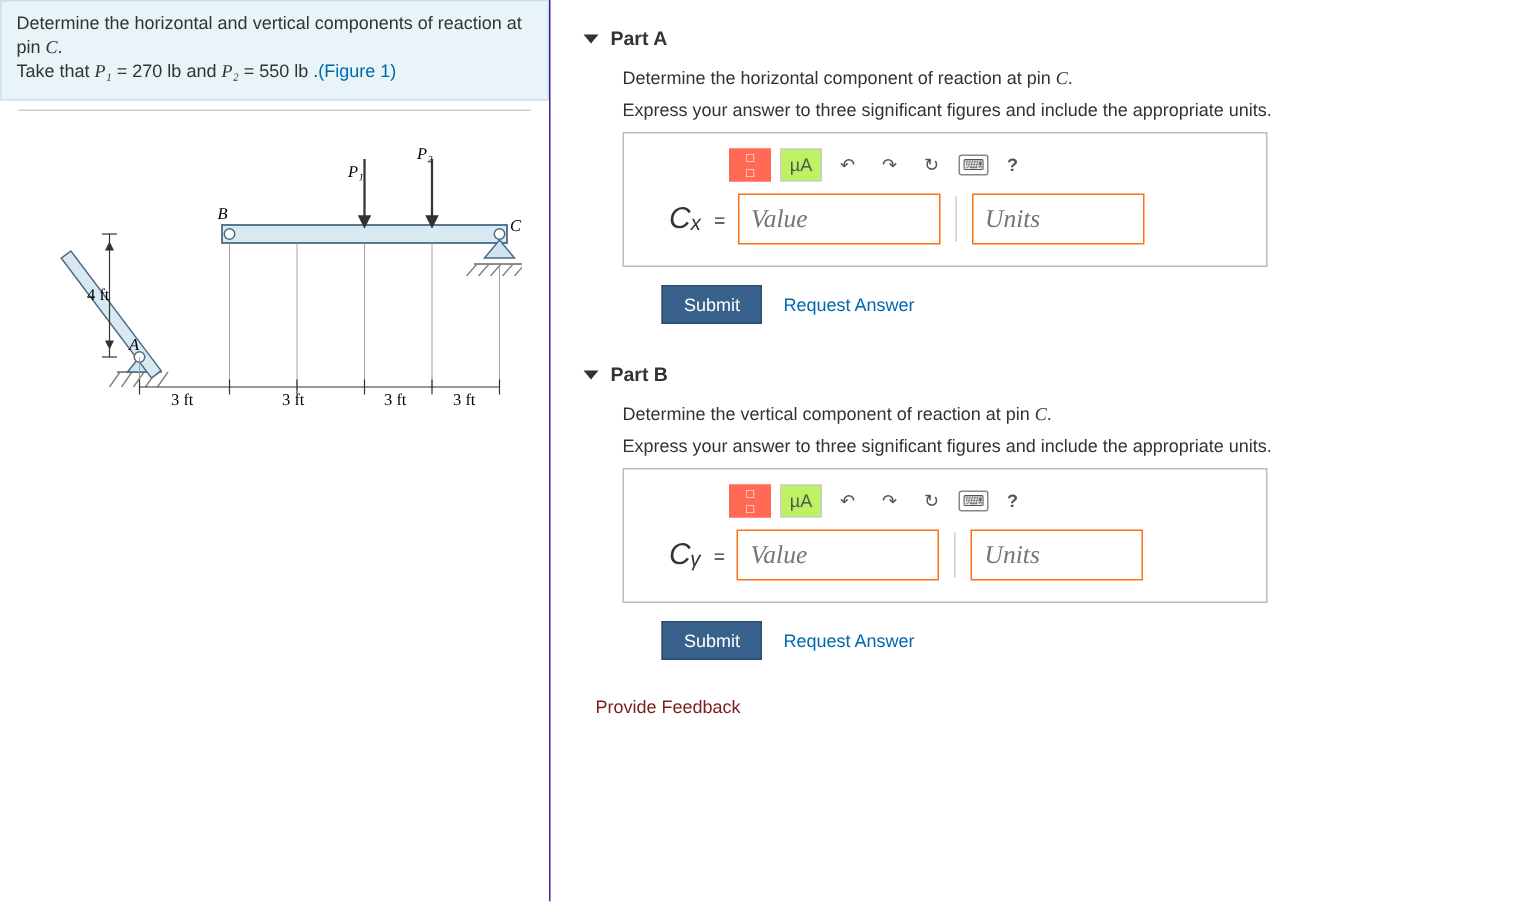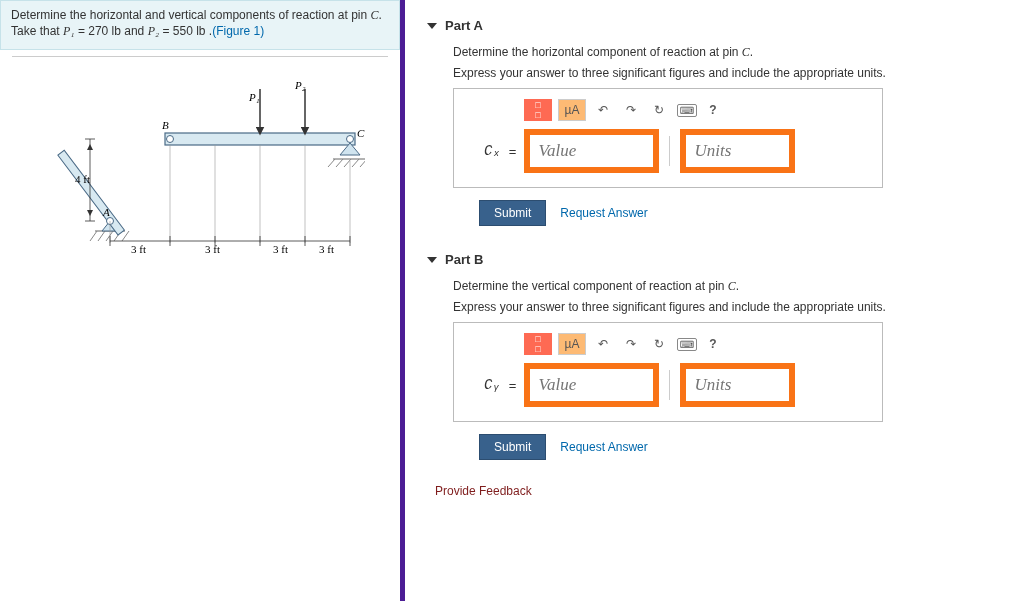--- a/index.html
+++ b/index.html
@@ -1,45 +1,45 @@
 <!DOCTYPE html>
 <html><head>
 <meta charset="utf-8">
 <style>
   * { box-sizing: border-box; margin: 0; padding: 0; }
   body { font-family: Arial, Helvetica, sans-serif; font-size: 12px; color: #333; background: #fff; }
   .wrap { display: flex; width: 1024px; height: 601px; }
-  .left { width: 405px; border-right: 5px solid #4c1d95; padding: 0; }
+  .left { width: 367px; border-right: 1px solid #4c1d95; padding: 0; }
   .right { flex: 1; padding: 6px 18px 0 22px; }
   .prompt-box { background: #e8f4f7; border: 1px solid #c6e2e9; padding: 6px 10px 10px 10px; font-size: 12px; line-height: 1.35; }
   .fig-link { color: #0068ac; text-decoration: none; }
   .fig-hdr { display: flex; align-items: center; justify-content: space-between; padding: 0 12px; margin-top: 300px; }
   .fig-title { font-size: 14px; font-weight: bold; color: #444; }
   .pager { display: flex; align-items: center; gap: 6px; color: #555; font-size: 11px; }
   .pg-btn { width: 16px; height: 16px; border: 1px solid #ccc; border-radius: 50%; background: #fff; display: flex; align-items: center; justify-content: center; font-size: 10px; color: #888; cursor: pointer; }
   .hr { border-top: 1px solid #ccc; margin: 6px 12px 0 12px; }
   .fig-area { padding: 14px 0 0 0; display: flex; justify-content: center; }
   .part-hdr { display: flex; align-items: center; gap: 8px; margin: 12px 0 4px 0; }
   .caret { width: 0; height: 0; border-left: 5px solid transparent; border-right: 5px solid transparent; border-top: 6px solid #333; }
   .part-title { font-weight: bold; font-size: 13px; }
   .part-body { padding: 8px 0 4px 26px; }
   .line1 { margin-bottom: 6px; }
   .bold { font-weight: normal; }
   .ans-box { border: 1px solid #bbb; padding: 10px 12px 14px 12px; width: 430px; margin-top: 8px; }
   .toolbar { display: flex; gap: 6px; align-items: center; margin-left: 58px; margin-bottom: 8px; }
   .tb-btn { width: 28px; height: 22px; border: 1px solid #ccc; background: #f5f5f5; display: flex; align-items: center; justify-content: center; font-size: 12px; color: #555; cursor: pointer; }
   .tb-btn.templates { background: #fe6a53; color:#fff; border-color:#fe6a53; font-size:9px; font-weight:bold; }
-  .tb-btn.symb { background:#fdba74; }
+  .tb-btn.symb { background:#bef264; }
   .tb-btn.plain { border: none; background: none; width: 22px; }
   .tb-btn.ques { width:18px; border:none; background:none; font-weight:bold; }
   .kb-icon { font-size:10px; border:1px solid #888; padding:0 2px; border-radius:2px; color:#555; }
   .inprow { display:flex; align-items:center; gap:6px; margin-left:18px; }
-  .varlab { font-style: italic; font-family: Liberation Mono, monospace; font-size:14px; }
+  .varlab { font-style: italic; font-family: Liberation Sans, sans-serif; font-size:20px; }
   .eq { font-size:13px; margin: 0 2px; }
-  .txtin { height: 30px; border: 6px solid #f97316; background:#fff; padding: 16px 8px; font-family:'Times New Roman', serif; font-style: italic; font-size: 17px; color:#bbb; }
+  .txtin { height: 30px; border: 1px solid #f97316; background:#fff; padding: 16px 8px; font-family:'Times New Roman', serif; font-style: italic; font-size: 17px; color:#bbb; }
   .txtin.val { width: 135px; }
   .txtin.unit { width: 115px; }
   .mid-bar { width:1px; height:30px; background:#ccc; margin:0 4px; }
   .submit-row { display:flex; align-items:center; gap:14px; margin-top:12px; margin-left:26px; }
   .submit-btn { background:#38618c; color:#fff; border:1px solid #2c4d70; padding:5px 14px; font-size:12px; cursor:pointer; }
   .req-link { color:#0068ac; font-size:12px; cursor:pointer; }
   .feedback { color:#7f1d1d; font-size:12px; margin: 20px 0 0 8px; cursor:pointer; }
   
   .svgtxt { font-family: 'Times New Roman', serif; font-size: 11px; }
   .svgtxt.it { font-style: italic; }

